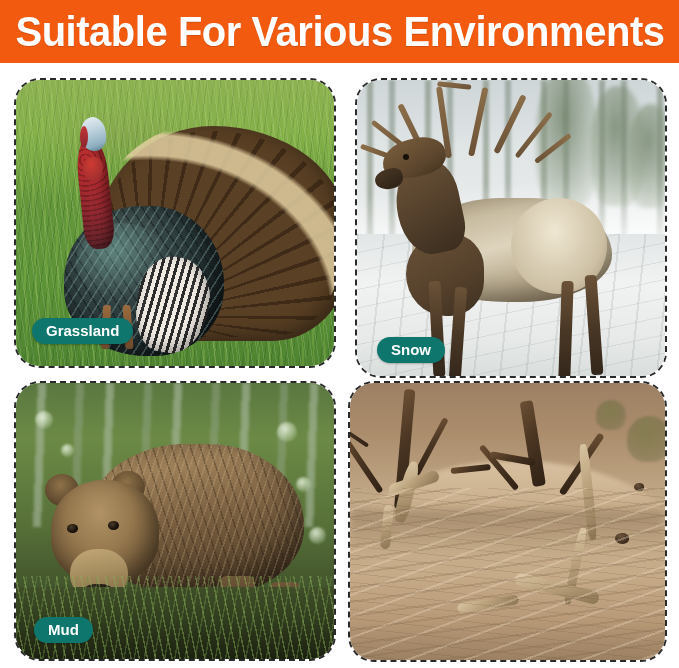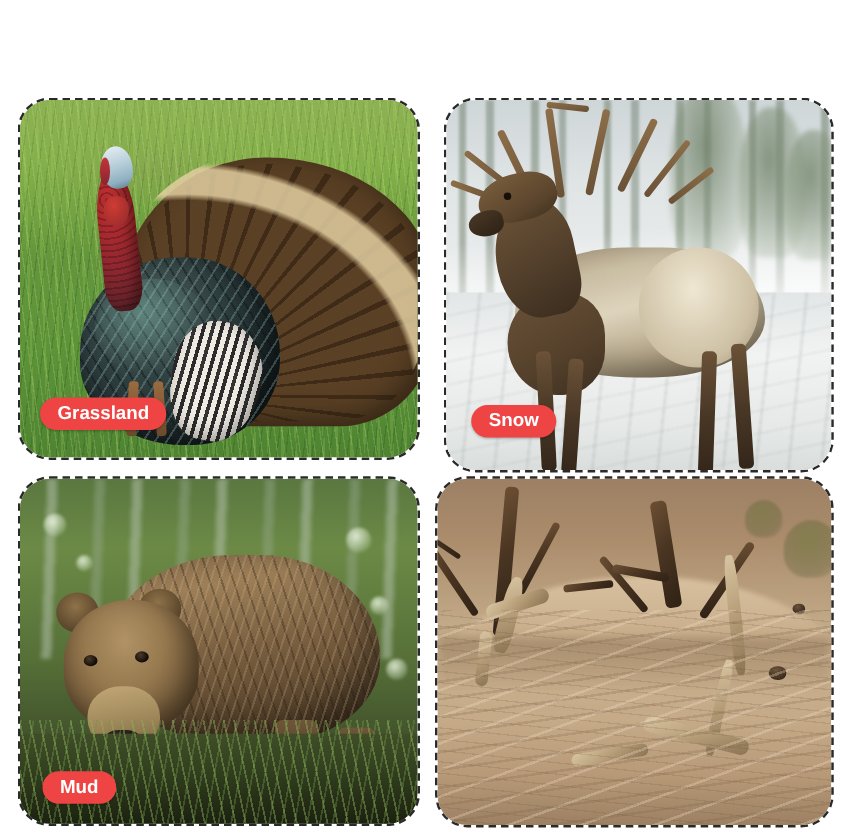--- a/index.html
+++ b/index.html
@@ -37,39 +37,39 @@
     border-radius: 26px;
     overflow: hidden;
     background: #fff;
   }
   .scene { position: absolute; inset: 0; overflow: hidden; }
 
   
   .pill {
     position: absolute;
     z-index: 40;
-    background: #ef4444;
+    background: #0f766e;
     color: #fff;
     font-weight: bold;
     font-size: 15px;
     padding: 5px 14px 6px;
     border-radius: 999px;
     line-height: 1;
     white-space: nowrap;
     box-shadow: 0 1px 2px rgba(0,0,0,0.25);
   }
 
   
   #panel-grassland { left: 14px;  top: 78px;  width: 322px; height: 290px; }
   #panel-snow      { left: 355px; top: 78px;  width: 312px; height: 300px; }
   #panel-mud       { left: 14px;  top: 381px; width: 322px; height: 280px; }
   #panel-sandy     { left: 348px; top: 381px; width: 319px; height: 281px; }
 
   #pill-grassland { left: 16px; bottom: 22px; }
-  #pill-snow      { left: 20px; bottom: 26px; }
+  #pill-snow      { left: 20px; bottom: 13px; }
   #pill-mud       { left: 18px; bottom: 16px; }
   #pill-sandy     { left: 22px; bottom: 18px; }
 
   
   .grass-bg {
     position: absolute; inset: 0;
     background:
       linear-gradient(180deg, #6f9b3a 0%, #74a63c 18%, #63963a 45%, #5d9437 70%, #4e8430 100%);
   }
   .grass-blades {
@@ -408,20 +408,23 @@
     position: absolute;
     border-radius: 50% 46% 44% 52%;
     background: radial-gradient(ellipse at 40% 30%, #6a523a, #3a2a1c 75%);
   }
 </style>
 </head>
 <body>
 
 <div class="page">
 
+  <div class="banner">
+    <div class="banner-title">Suitable For Various Environments</div>
+  </div>
 
   <div class="panel" id="panel-grassland">
     <div class="scene">
       <div class="grass-bg"></div>
       <div class="grass-dark-patch"></div>
       <div class="grass-blades"></div>
       <div class="grass-light"></div>
 
       <div class="tk-tail"></div>
       <div class="tk-tail-band"></div>

